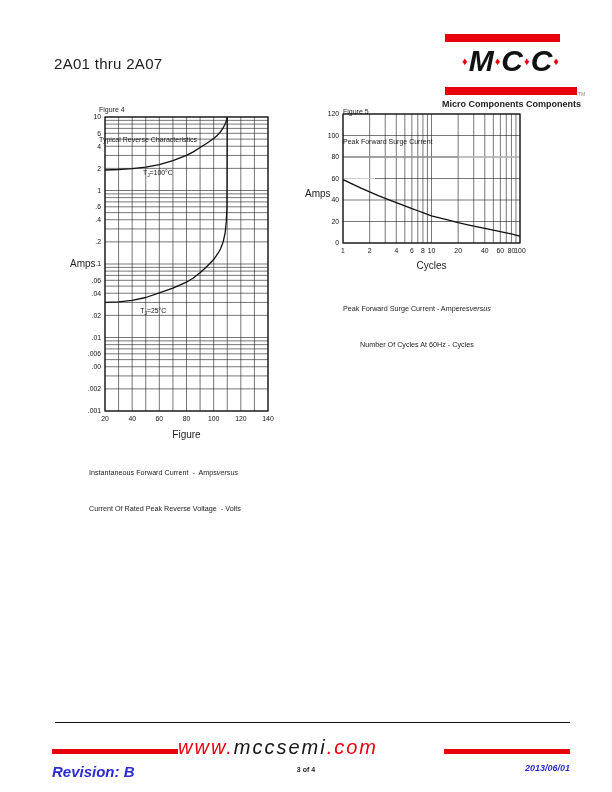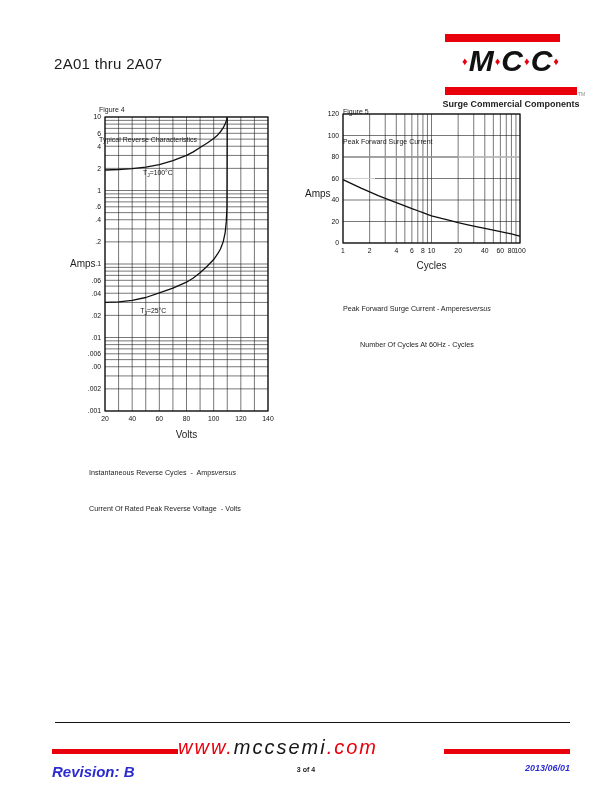--- a/index.html
+++ b/index.html
@@ -41,21 +41,21 @@
 </head>
 <body style="--red: #e8000d; --blue: #2b2bd0; --ink: #1c1c1c;">
 
 <div class="abs part-title">2A01 thru 2A07</div>
 
 <div class="abs logo">
   <div class="logo-bar-top"></div>
   <div class="logo-mcc"><span class="ldot">♦</span><span class="lchar">M</span><span class="ldot">♦</span><span class="lchar">C</span><span class="ldot">♦</span><span class="lchar">C</span><span class="ldot">♦</span></div>
   <div class="logo-bar-bottom"></div>
   <span class="logo-tm">TM</span>
-  <div class="logo-tagline">Surge Commercial Components</div>
+  <div class="logo-tagline">Micro Components Components</div>
 </div>
 
 <div class="abs fig-head" style="left:99px;top:85px;">
   <div>Figure 4</div>
   <div>Typical Reverse Characteristics</div>
 </div>
 <svg class="abs" style="left:55px;top:112px;" width="235" height="315">
     <line x1="50" y1="5" x2="50" y2="299" stroke="#1c1c1c" stroke-width="0.6"></line>
     <line x1="63.58333333333333" y1="5" x2="63.58333333333333" y2="299" stroke="#1c1c1c" stroke-width="0.6"></line>
     <line x1="77.16666666666666" y1="5" x2="77.16666666666666" y2="299" stroke="#1c1c1c" stroke-width="0.6"></line>
@@ -130,23 +130,23 @@
     <text x="46" y="170.60588309680222" text-anchor="end" font-size="6.8" fill="#111">.06</text>
     <text x="46" y="183.54859063739477" text-anchor="end" font-size="6.8" fill="#111">.04</text>
     <text x="46" y="205.67429531869738" text-anchor="end" font-size="6.8" fill="#111">.02</text>
     <text x="46" y="227.8" text-anchor="end" font-size="6.8" fill="#111">.01</text>
     <text x="46" y="244.1058830968022" text-anchor="end" font-size="6.8" fill="#111">.006</text>
     <text x="46" y="257.04859063739474" text-anchor="end" font-size="6.8" fill="#111">.00</text>
     <text x="46" y="279.1742953186974" text-anchor="end" font-size="6.8" fill="#111">.002</text>
     <text x="46" y="301.3" text-anchor="end" font-size="6.8" fill="#111">.001</text>
   </svg>
 <div class="abs axis-label" style="left:70px;top:258px;">Amps</div>
-<div class="abs axis-label center" style="left:105px;top:429px;width:163px;">Volts</div>
+<div class="abs axis-label center" style="left:105px;top:429px;width:163px;">Figure</div>
 <div class="abs cap" style="left:89px;top:443px;">
-  <div><span>Instantaneous Reverse Cycles  -  Amps</span><span class="it">versus</span></div>
+  <div><span>Instantaneous Forward Current  -  Amps</span><span class="it">versus</span></div>
   <div>Current Of Rated Peak Reverse Voltage  - Volts</div>
 </div>
 
 <div class="abs fig-head" style="left:343px;top:87px;">
   <div>Figure 5</div>
   <div>Peak Forward Surge Current</div>
 </div>
 <svg class="abs" style="left:300px;top:108px;" width="235" height="152">
     <line x1="43" y1="6" x2="43" y2="135" stroke="#1c1c1c" stroke-width="0.6"></line>
     <line x1="69.64115461626234" y1="6" x2="69.64115461626234" y2="135" stroke="#1c1c1c" stroke-width="0.6"></line>

